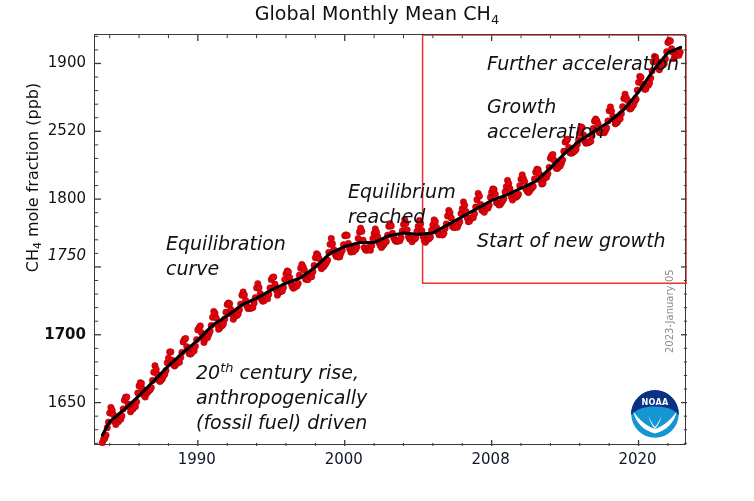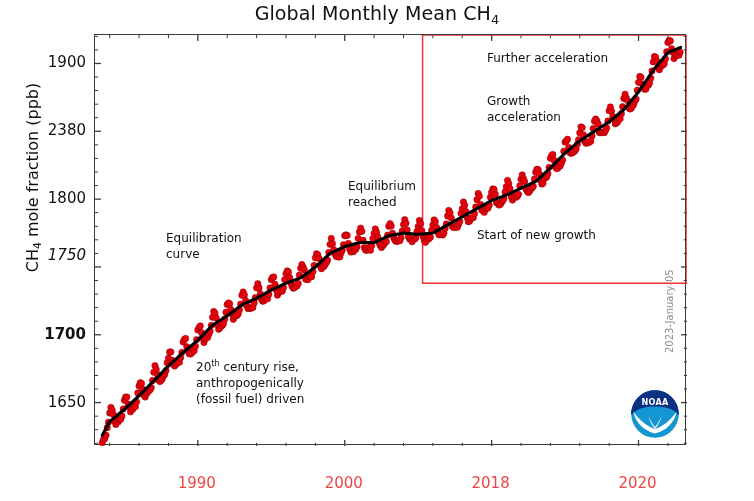--- a/index.html
+++ b/index.html
@@ -112,37 +112,37 @@
     width: 64px;
     height: 411px;
   }
   .xtick-label {
     position: absolute;
     top: 0;
     width: 80px;
     margin-left: -40px;
     text-align: center;
     font-size: 15px;
-    color: #ef4444;
+    color: #0f172a;
     white-space: nowrap;
-    margin-top: 24px;
   }
   #xtick-labels {
     position: absolute;
     left: 94px;
     top: 450px;
     width: 592px;
     height: 22px;
   }
 
   
   .annotation {
     position: absolute;
     font-family: "DejaVu Sans", sans-serif;
-    font-size: 12px;
+    font-style: italic;
+    font-size: 19px;
     line-height: 1.32;
     color: #111111;
     white-space: pre-line;
   }
   .annotation sup {
     font-size: 0.68em;
     vertical-align: super;
     line-height: 0;
   }
   #ann-equilibration  { left: 166px; top: 231px; }
@@ -187,27 +187,27 @@
     <span>CH</span><sub>4</sub><span> mole fraction (ppb)</span>
   </div>
 
   <div id="xlabel">Year</div>
 
   <div id="ytick-labels">
       <div class="ytick-label" style="top: 367.594px;">1650</div>
       <div class="ytick-label" style="top: 299.772px; font-weight: bold;">1700</div>
       <div class="ytick-label" style="top: 221px; font-style: italic;">1750</div>
       <div class="ytick-label" style="top: 164.129px;">1800</div>
-      <div class="ytick-label" style="top: 96.3069px;">2380</div>
+      <div class="ytick-label" style="top: 96.3069px;">2520</div>
       <div class="ytick-label" style="top: 28.4851px;">1900</div>
     </div>
   <div id="xtick-labels">
       <div class="xtick-label" style="left: 102.829px;">1990</div>
       <div class="xtick-label" style="left: 249.727px;">2000</div>
-      <div class="xtick-label" style="left: 396.625px;">2018</div>
+      <div class="xtick-label" style="left: 396.625px;">2008</div>
       <div class="xtick-label" style="left: 543.524px;">2020</div>
     </div>
 
   <div id="plot-area">
     <svg id="plot-svg" viewBox="0 0 592 411" preserveAspectRatio="none" shape-rendering="geometricPrecision">
       <g id="ticks-group">
           <line x1="0" y1="408.28712871287127" x2="3.2" y2="408.28712871287127" stroke="#3a3a3a" stroke-width="1"></line>
           <line x1="592" y1="408.28712871287127" x2="588.8" y2="408.28712871287127" stroke="#3a3a3a" stroke-width="1"></line>
           <line x1="0" y1="394.7227722772277" x2="3.2" y2="394.7227722772277" stroke="#3a3a3a" stroke-width="1"></line>
           <line x1="592" y1="394.7227722772277" x2="588.8" y2="394.7227722772277" stroke="#3a3a3a" stroke-width="1"></line>

